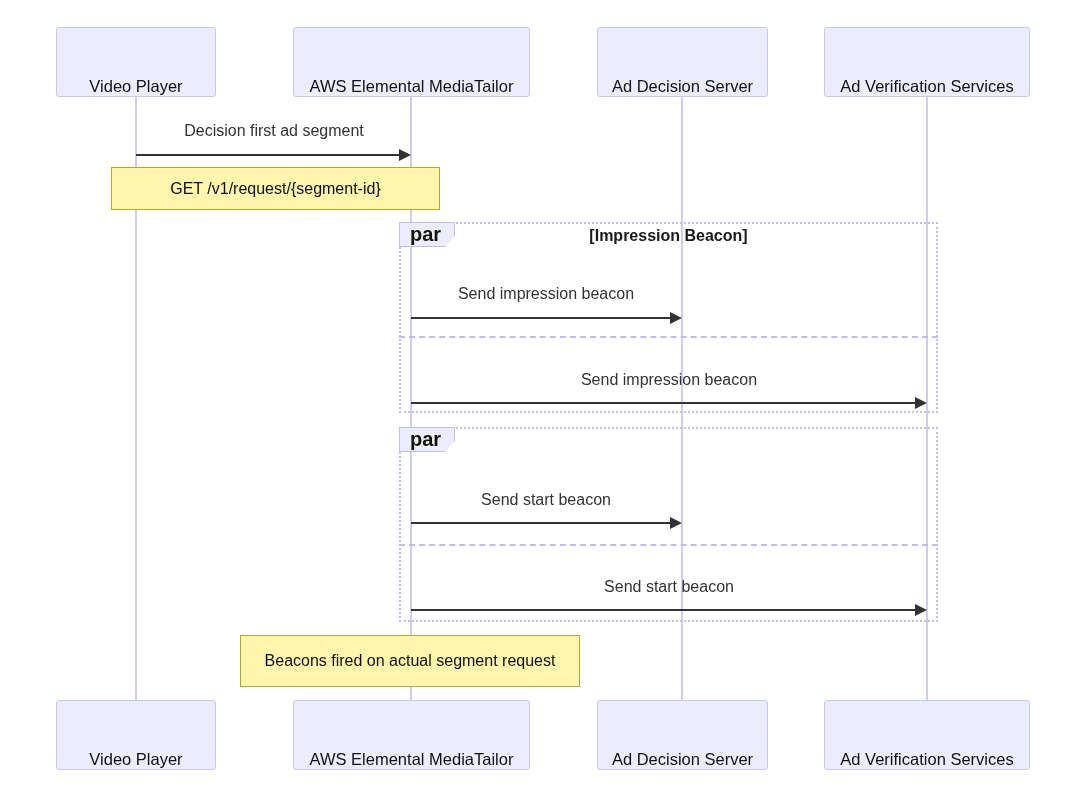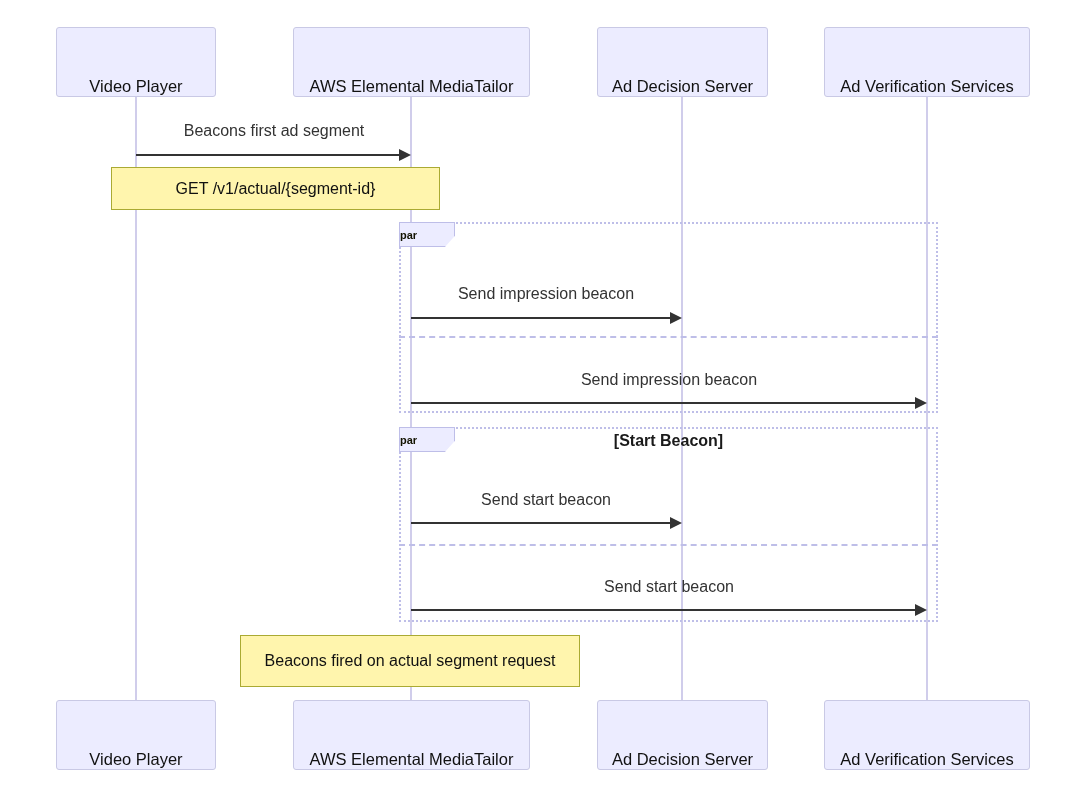--- a/index.html
+++ b/index.html
@@ -58,21 +58,22 @@
     z-index:1;
   }
   .par-label{
     position:absolute;top:-2px;left:-2px;
     width:56px;height:25px;
     background:var(--actor-fill,#ECECFF);
     border:1px solid var(--frame-border,#BEBEE8);
     clip-path:polygon(0 0,100% 0,100% 55%,82% 100%,0 100%);
     box-sizing:border-box;
     display:flex;align-items:center;
-    font-size:11px;font-weight:700;color:#131300;
+    padding-left:10px;
+    font-size:20px;font-weight:700;color:#131300;
   }
   .par-cond{
     position:absolute;top:3px;left:0;right:0;
     text-align:center;
     font-size:16px;font-weight:600;color:#1a1a1a;
     white-space:nowrap;
   }
   .par-divider{
     position:absolute;left:-2px;right:-2px;height:0;
     border-top:2px dashed var(--frame-border,#BEBEE8);
@@ -94,51 +95,51 @@
   <div class="actor" style="left:293px;top:27px;width:237px">
     <span>AWS Elemental MediaTailor</span>
   </div>
   <div class="actor" style="left:597px;top:27px;width:171px">
     <span>Ad Decision Server</span>
   </div>
   <div class="actor" style="left:824px;top:27px;width:206px">
     <span>Ad Verification Services</span>
   </div>
 
-  <div class="msg-label" style="left:274px;top:122px">Beacons first ad segment</div>
+  <div class="msg-label" style="left:274px;top:122px">Decision first ad segment</div>
   <div class="arrow" style="left:136px;top:154px;width:263px">
     <span class="arrow-head"></span>
   </div>
 
   <div class="note" style="left:111px;top:167px;width:329px;height:43px">
-    <span>GET /v1/actual/{segment-id}</span>
+    <span>GET /v1/request/{segment-id}</span>
   </div>
 
   <div class="par" style="left:399px;top:222px;width:539px;height:191px">
     <div class="par-label">
       <span>par</span>
     </div>
+    <div class="par-cond">[Impression Beacon]</div>
     <div class="par-divider" style="top:112px"></div>
   </div>
 
   <div class="msg-label" style="left:546px;top:285px">Send impression beacon</div>
   <div class="arrow" style="left:411px;top:317px;width:259px">
     <span class="arrow-head"></span>
   </div>
 
   <div class="msg-label" style="left:669px;top:371px">Send impression beacon</div>
   <div class="arrow" style="left:411px;top:402px;width:504px">
     <span class="arrow-head"></span>
   </div>
 
   <div class="par" style="left:399px;top:427px;width:539px;height:195px">
     <div class="par-label">
       <span>par</span>
     </div>
-    <div class="par-cond">[Start Beacon]</div>
     <div class="par-divider" style="top:115px"></div>
   </div>
 
   <div class="msg-label" style="left:546px;top:491px">Send start beacon</div>
   <div class="arrow" style="left:411px;top:522px;width:259px">
     <span class="arrow-head"></span>
   </div>
 
   <div class="msg-label" style="left:669px;top:578px">Send start beacon</div>
   <div class="arrow" style="left:411px;top:609px;width:504px">

